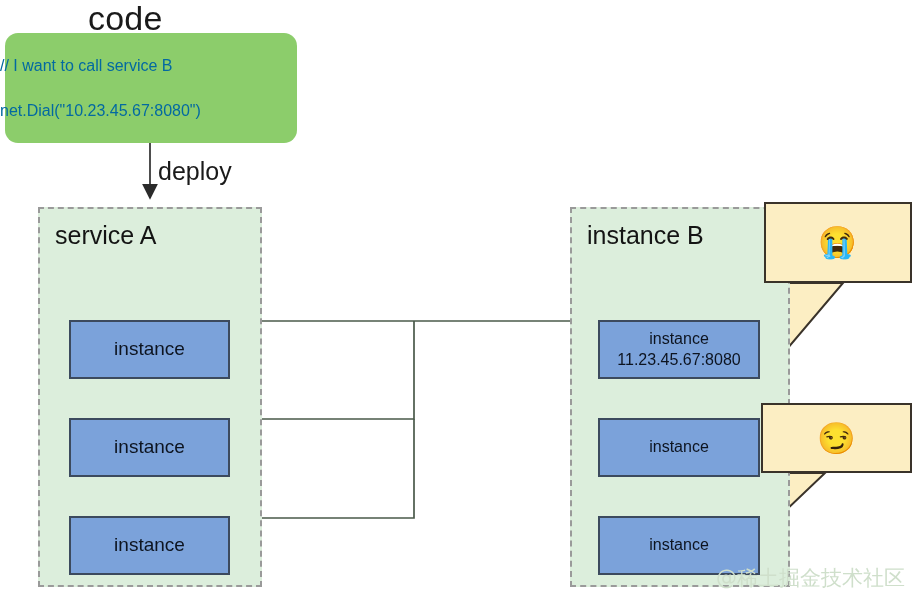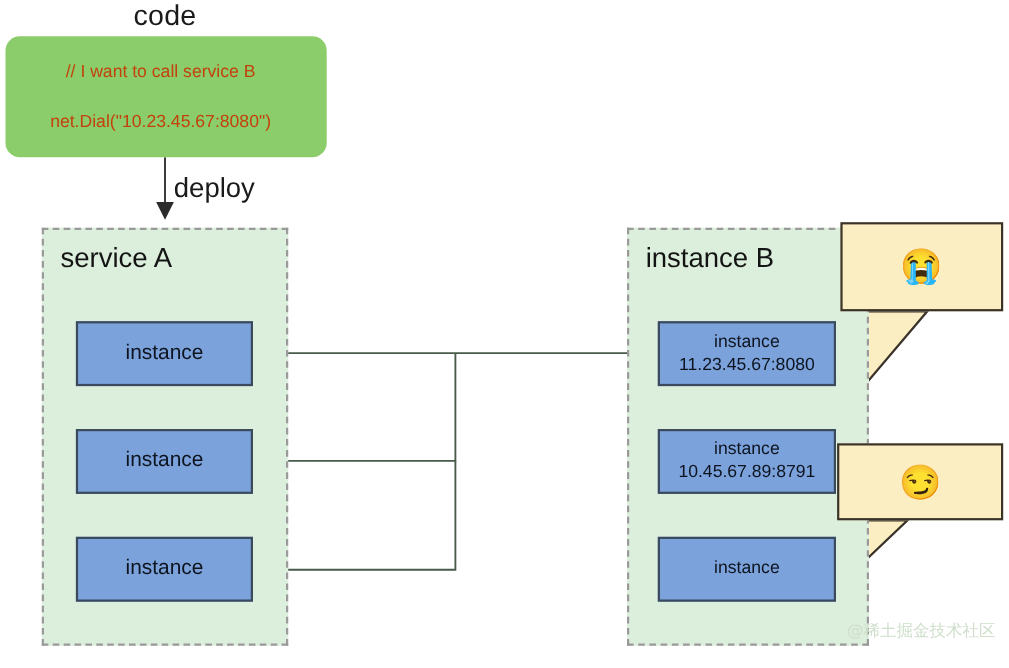--- a/index.html
+++ b/index.html
@@ -23,42 +23,40 @@
     height: 607px;
     pointer-events: none;
   }
 
   
   .code-title {
     position: absolute;
     left: 88px;
     top: -1px;
     width: 124px;
-    text-align: center;
-    font-size: 26px;
+    font-size: 34px;
     color: #1a1a1a;
     letter-spacing: .2px;
   }
   .code-box {
     position: absolute;
     left: 5px;
     top: 33px;
     width: 292px;
     height: 110px;
     background: #8ccd6b;
     border-radius: 13px;
     box-sizing: border-box;
   }
   .code-line {
     position: absolute;
     left: 0;
     width: 292px;
-    text-align: center;
     font-size: 16px;
-    color: #c2410c;
+    color: #0369a1;
     white-space: nowrap;
   }
   .code-line.l0 { top: 57px; }
   .code-line.l1 { top: 102px; }
   .deploy-label {
     position: absolute;
     left: 158px;
     top: 157px;
     font-size: 25px;
     color: #1a1a1a;
@@ -87,20 +85,21 @@
     position: absolute;
     background: #7ba2da;
     border: 2px solid #3c4a5e;
     box-sizing: border-box;
     display: flex;
     flex-direction: column;
     align-items: center;
     justify-content: center;
     color: #0d1420;
     line-height: 1.28;
+    margin-top: 28px;
   }
   .instance .ln { white-space: nowrap; }
   .inst-a { width: 161px; height: 59px; left: 69px; font-size: 19px; }
   .inst-b { width: 162px; height: 59px; left: 598px; font-size: 16px; }
   #inst-a-0 { top: 292px; }
   #inst-a-1 { top: 390px; }
   #inst-a-2 { top: 488px; }
   #inst-b-0 { top: 292px; }
   #inst-b-1 { top: 390px; }
   #inst-b-2 { top: 488px; }
@@ -120,21 +119,21 @@
   .callout-emoji {
     font-size: 31px;
     line-height: 1;
   }
 
   
   .watermark {
     position: absolute;
     right: 12px;
     top: 564px;
-    font-size: 15px;
+    font-size: 21px;
     color: #cfdfcb;
     white-space: nowrap;
     font-family: "DejaVu Sans", sans-serif;
   }
 </style>
 </head>
 <body>
 
 <div id="canvas">
 
@@ -184,21 +183,20 @@
 
   <div class="service" id="service-b">
     <div class="service-title">instance B</div>
   </div>
   <div class="instance inst-b" id="inst-b-0">
     <span class="ln">instance</span>
     <span class="ln">11.23.45.67:8080</span>
   </div>
   <div class="instance inst-b" id="inst-b-1">
     <span class="ln">instance</span>
-    <span class="ln">10.45.67.89:8791</span>
   </div>
   <div class="instance inst-b" id="inst-b-2">
     <span class="ln">instance</span>
   </div>
 
   <div class="callout-box" id="callout-0">
     <span class="callout-emoji">😭</span>
   </div>
   <div class="callout-box" id="callout-1">
     <span class="callout-emoji">😏</span>

